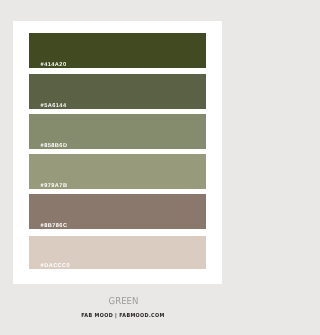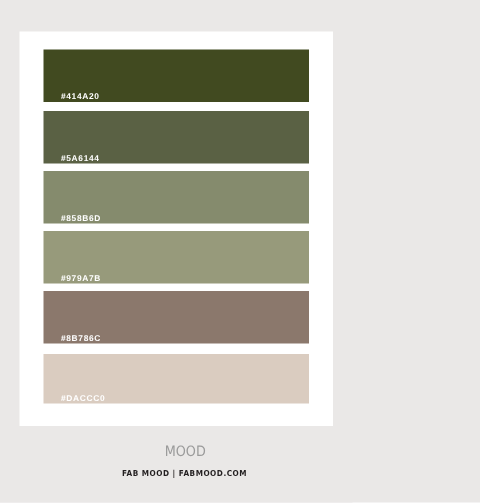--- a/index.html
+++ b/index.html
@@ -123,17 +123,17 @@
       </div>
 
       <div class="swatch" style="top: 215px; height: 33px; background: rgb(218, 204, 192);">
         <span class="swatch-label" style="color: rgb(255, 255, 255);">#DACCC0</span>
       </div>
 
     </div>
   </div>
 
   <div id="footer">
-    <div id="palette-title" style="color: rgb(155, 155, 155);">MOOD</div>
+    <div id="palette-title" style="color: rgb(155, 155, 155);">GREEN</div>
     <div id="brand-credit" style="color: rgb(35, 31, 32);">FAB MOOD | FABMOOD.COM</div>
   </div>
 
 </div>
 
 </body></html>

